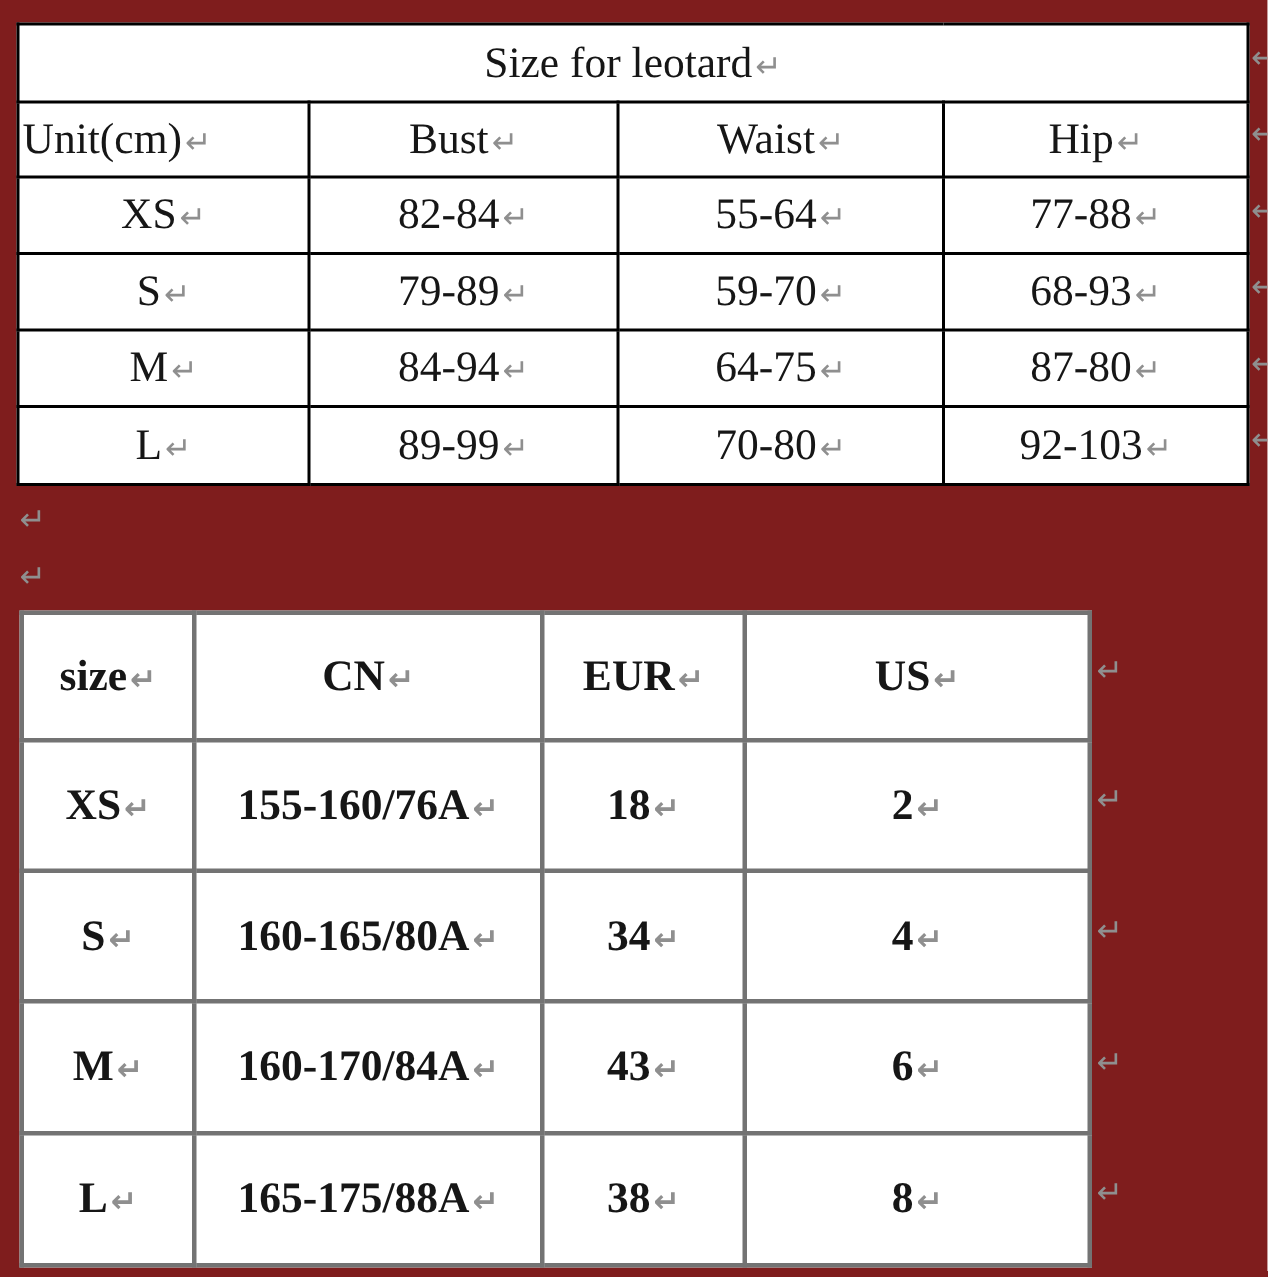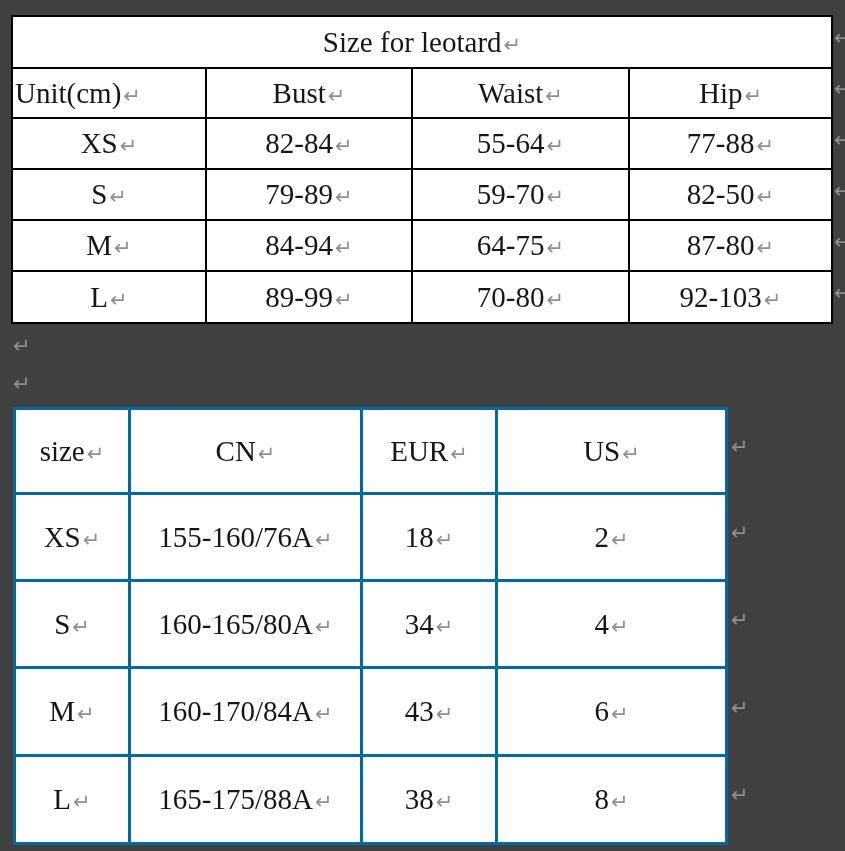--- a/index.html
+++ b/index.html
@@ -1,41 +1,41 @@
 <!DOCTYPE html>
 <html><head>
 <meta charset="utf-8">
 <style>
   html, body { margin: 0; padding: 0; background: #ffffff; }
   #canvas {
     position: relative;
     width: 845px;
     height: 851px;
-    background: #404040;
+    background: #7f1d1d;
     overflow: hidden;
     font-family: "Liberation Serif", serif;
     color: #161616;
   }
   table {
     position: absolute;
     border-collapse: collapse;
     table-layout: fixed;
     background: #ffffff;
   }
   td {
     text-align: center;
     vertical-align: middle;
     padding: 0;
     overflow: hidden;
     white-space: nowrap;
   }
   #table1 { left: 11px; top: 15px; width: 820px; font-size: 29px; }
   #table1 td { border: 2px solid #000000; }
   #table2 { left: 13px; top: 407px; width: 712px; font-size: 29px; }
-  #table2 td { border: 3px solid #0369a1; }
+  #table2 td { border: 3px solid #737373; font-weight: bold; }
   .cell-left { text-align: left; padding-left: 2px; border-radius: 10px; }
   .mark {
     color: #8f8f8f;
     font-family: "DejaVu Sans", sans-serif;
     font-size: 21px;
     padding-left: 2px;
   }
   .float-mark {
     position: absolute;
     color: #8f8f8f;
@@ -81,21 +81,21 @@
     <tr style="height:51px">
       <td><span>XS</span><span class="mark">↵</span></td>
       <td><span>82-84</span><span class="mark">↵</span></td>
       <td><span>55-64</span><span class="mark">↵</span></td>
       <td><span>77-88</span><span class="mark">↵</span></td>
     </tr>
     <tr style="height:51px">
       <td><span>S</span><span class="mark">↵</span></td>
       <td><span>79-89</span><span class="mark">↵</span></td>
       <td><span>59-70</span><span class="mark">↵</span></td>
-      <td><span>82-50</span><span class="mark">↵</span></td>
+      <td><span>68-93</span><span class="mark">↵</span></td>
     </tr>
     <tr style="height:51px">
       <td><span>M</span><span class="mark">↵</span></td>
       <td><span>84-94</span><span class="mark">↵</span></td>
       <td><span>64-75</span><span class="mark">↵</span></td>
       <td><span>87-80</span><span class="mark">↵</span></td>
     </tr>
     <tr style="height:52px">
       <td><span>L</span><span class="mark">↵</span></td>
       <td><span>89-99</span><span class="mark">↵</span></td>

